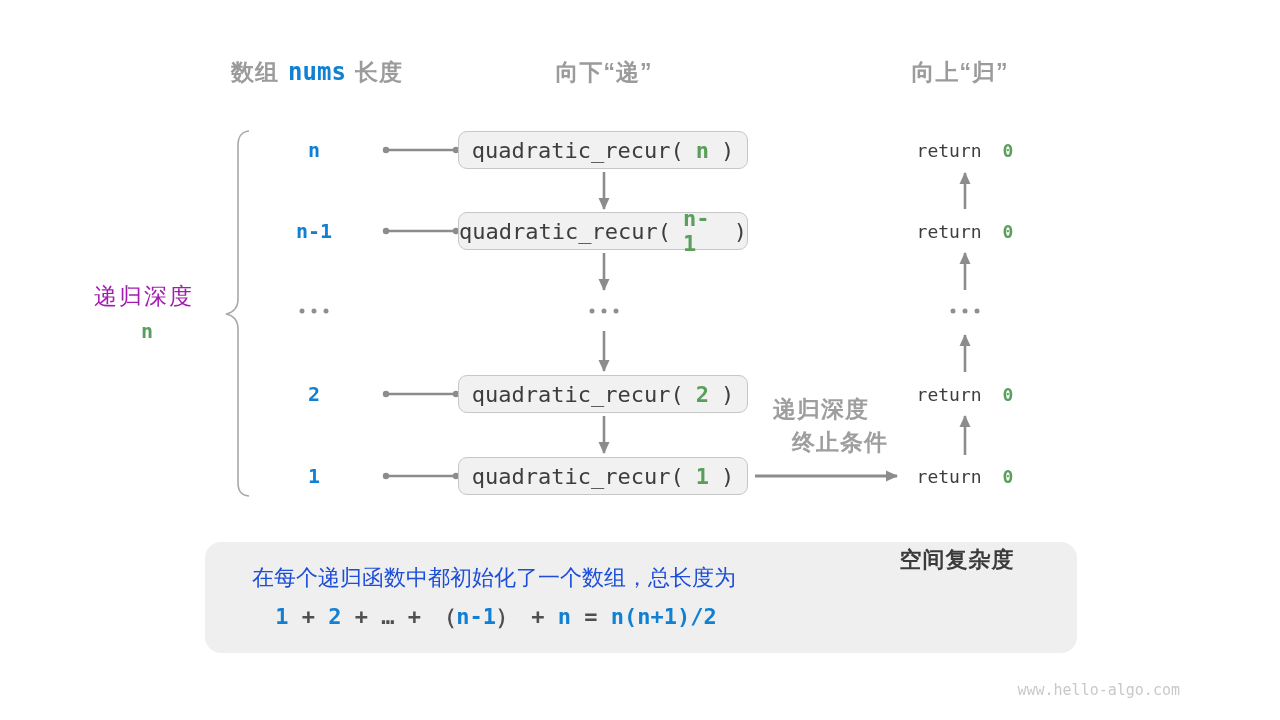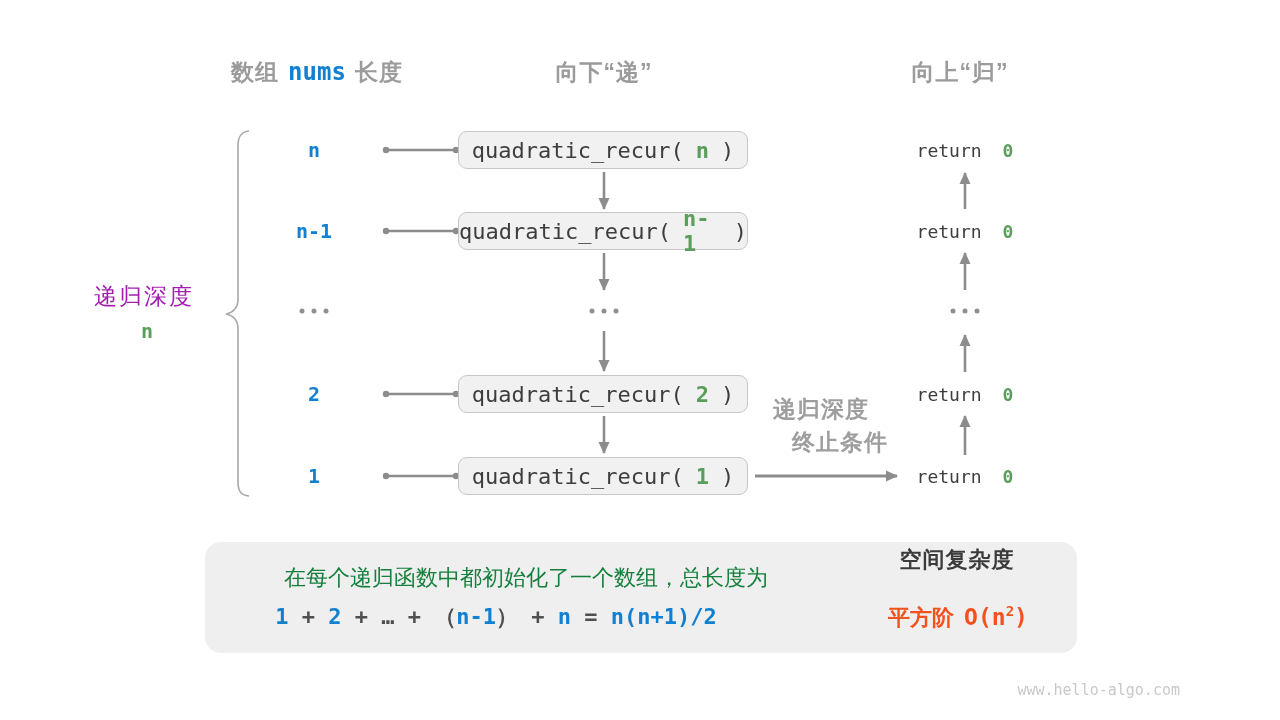--- a/index.html
+++ b/index.html
@@ -27,21 +27,21 @@
   .dots{display:flex;gap:7px;align-items:center;}
   .dots i{width:5px;height:5px;border-radius:50%;background:#8f8f8f;display:block;}
 
   .anno{font-weight:700;font-size:23px;color:#9e9e9e;letter-spacing:1px;}
 
   .brace-label{font-size:23px;color:#a21caf;letter-spacing:2px;}
   .brace-var{font-family:"DejaVu Sans Mono",monospace;font-weight:700;font-size:20px;color:var(--green);}
 
   .summary{position:absolute;left:205px;top:542px;width:872px;height:111px;
            background:#efefef;border-radius:16px;z-index:0;}
-  .desc{font-size:22px;font-weight:500;color:#15803d;margin-left:32px;}
+  .desc{font-size:22px;font-weight:500;color:#1d4ed8;}
   .formula{font-family:"DejaVu Sans Mono",monospace;font-weight:700;font-size:22px;white-space:pre;}
   .formula .blue{color:var(--blue);}
   .formula .gray{color:#4f4f4f;}
   .formula .paren{color:#4f4f4f;font-family:"Liberation Sans",sans-serif;}
   .cx-title{font-weight:700;font-size:22px;color:#3b3b3b;letter-spacing:1px;}
   .cx-value{display:flex;align-items:baseline;gap:10px;color:var(--orange);}
   .cx-class{font-weight:700;font-size:22px;}
   .cx-o{font-family:"DejaVu Sans Mono",monospace;font-weight:700;font-size:23px;}
   .cx-o .sup{font-size:14px;vertical-align:super;}
 
@@ -172,20 +172,16 @@
       <span class="val">0</span>
   </div>
 
   <div class="abs anno" style="left:821px;top:409px;">递归深度</div>
   <div class="abs anno" style="left:840px;top:442px;">终止条件</div>
 
   <div class="summary"></div>
   <div class="abs desc" style="left:494px;top:578px;">在每个递归函数中都初始化了一个数组，总长度为</div>
   <div class="abs formula" style="left:496px;top:617px;"><span class="blue">1</span><span class="gray"> + </span><span class="blue">2</span><span class="gray"> + </span><span class="gray">…</span><span class="gray"> + </span><span class="paren">（</span><span class="blue">n-1</span><span class="paren">）</span><span class="gray"> + </span><span class="blue">n</span><span class="gray"> = </span><span class="blue">n(n+1)/2</span></div>
   <div class="abs cx-title" style="left:957px;top:560px;">空间复杂度</div>
-  <div class="abs cx-value" style="left:958px;top:618px;">
-    <span class="cx-class">平方阶</span>
-      <span class="cx-o"><span>O(n</span><span class="sup">2</span><span>)</span></span>
-  </div>
 
   <div class="watermark">www.hello-algo.com</div>
 
 </div>
 
 </body></html>

